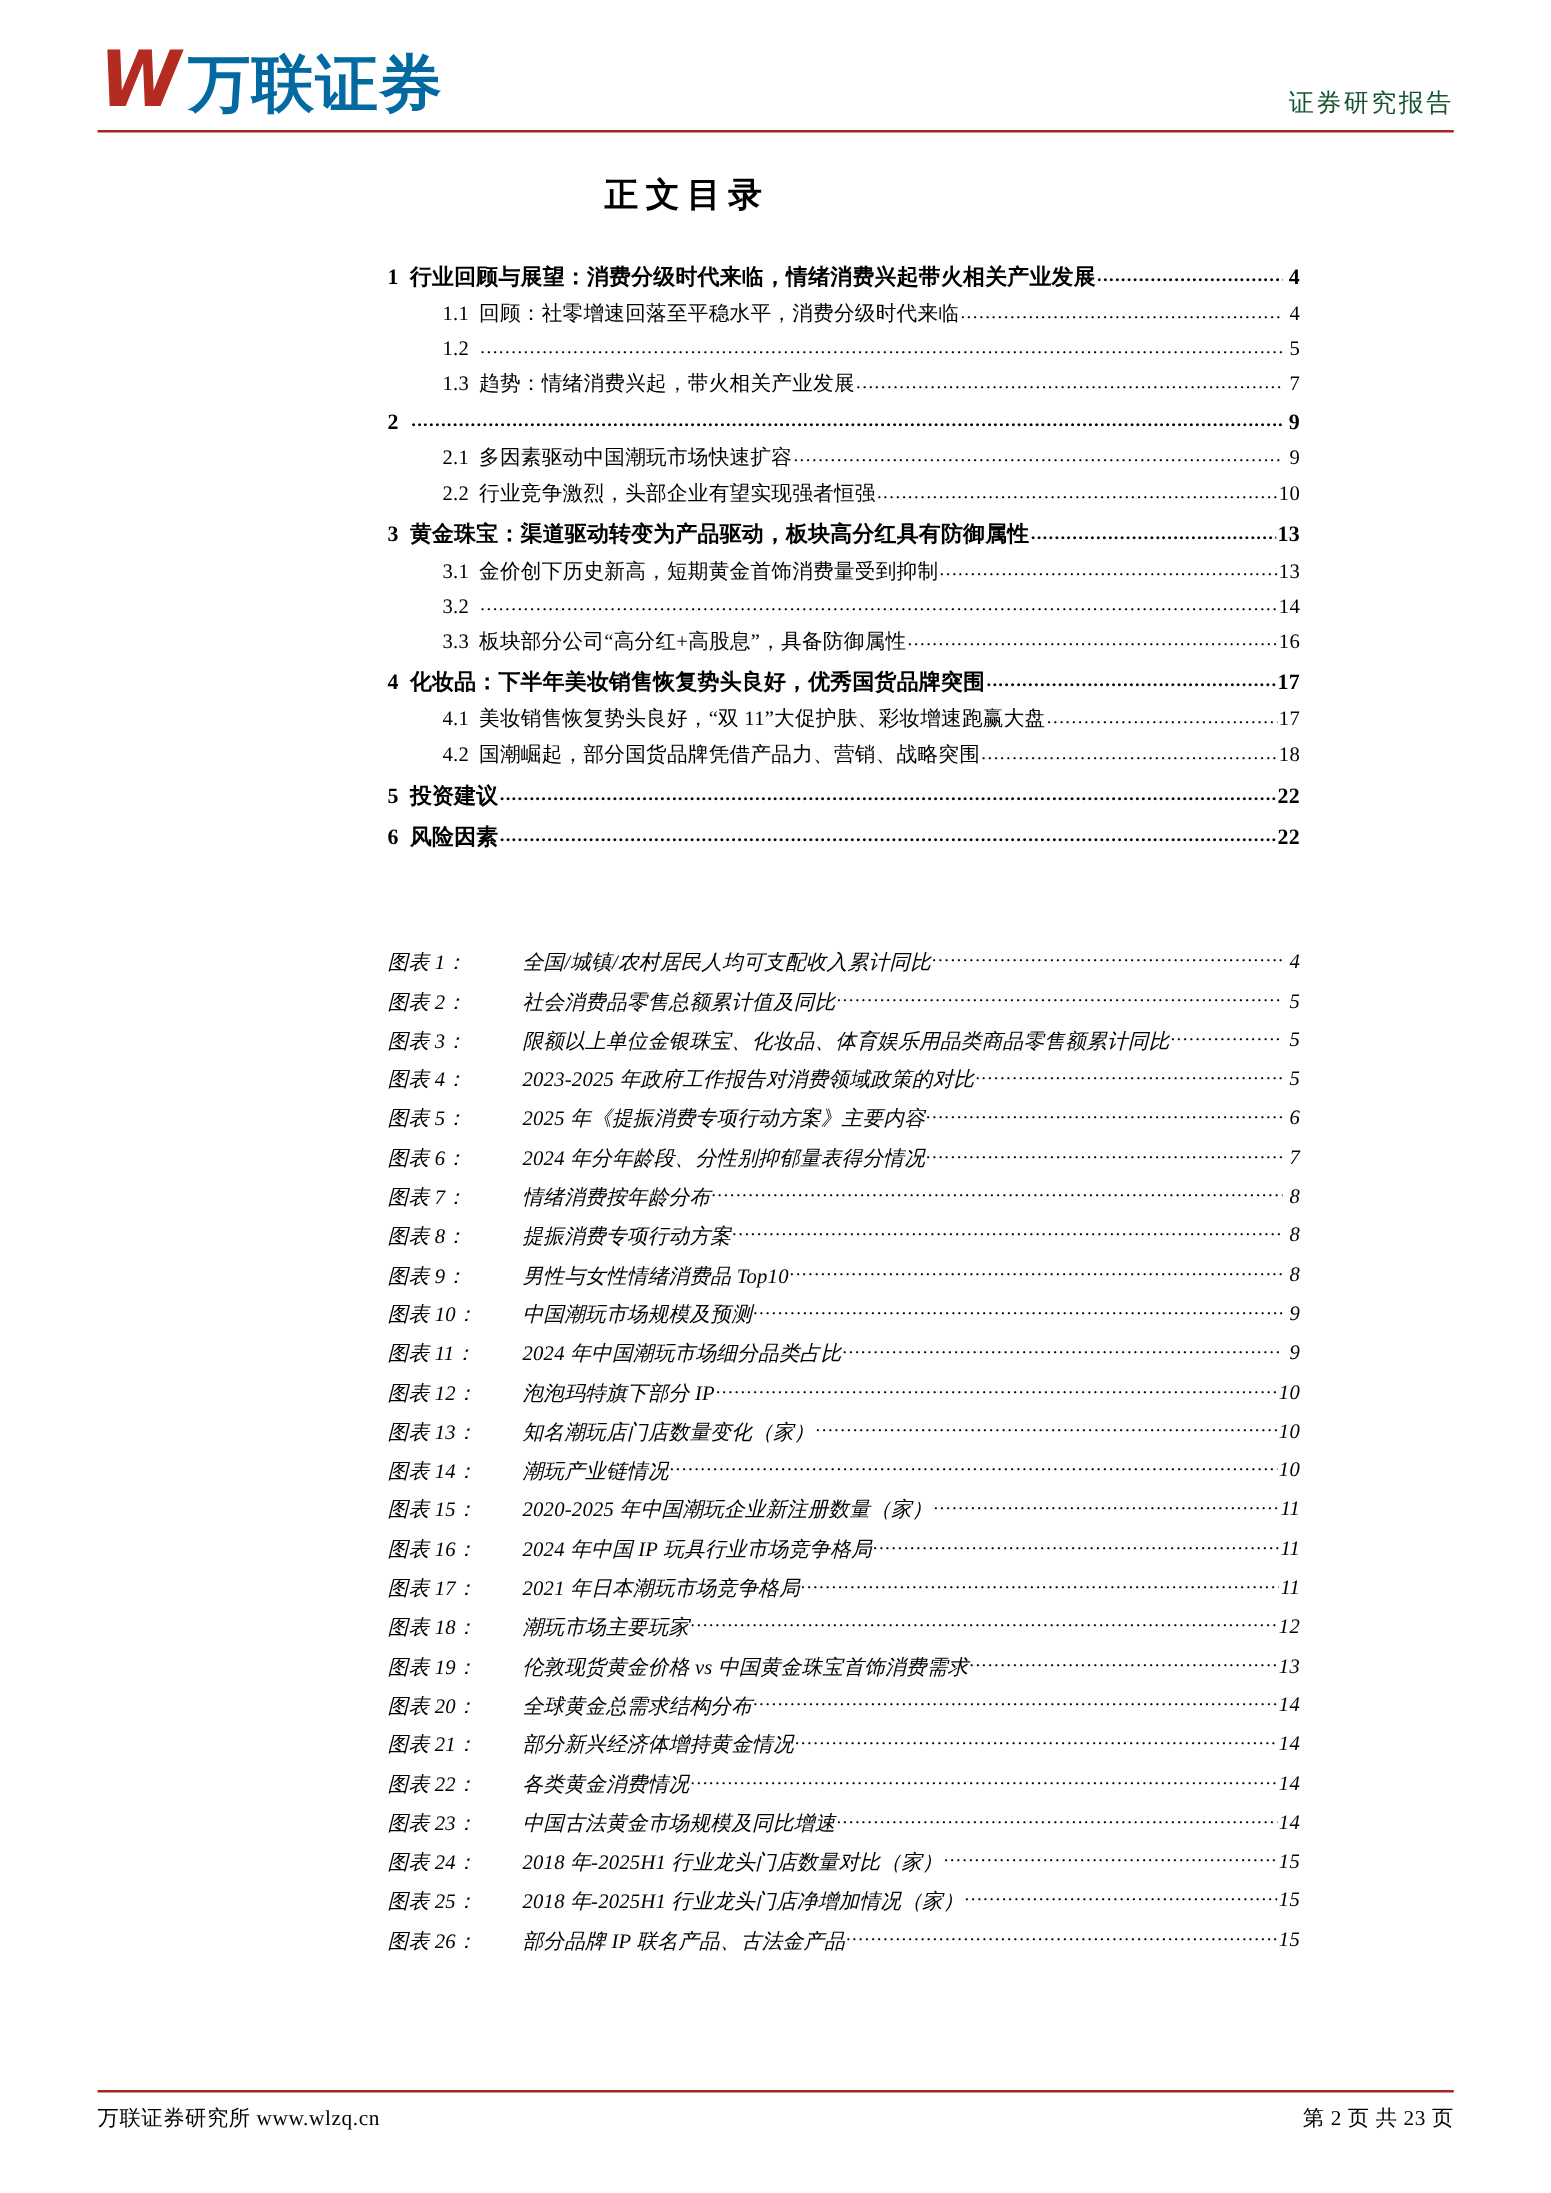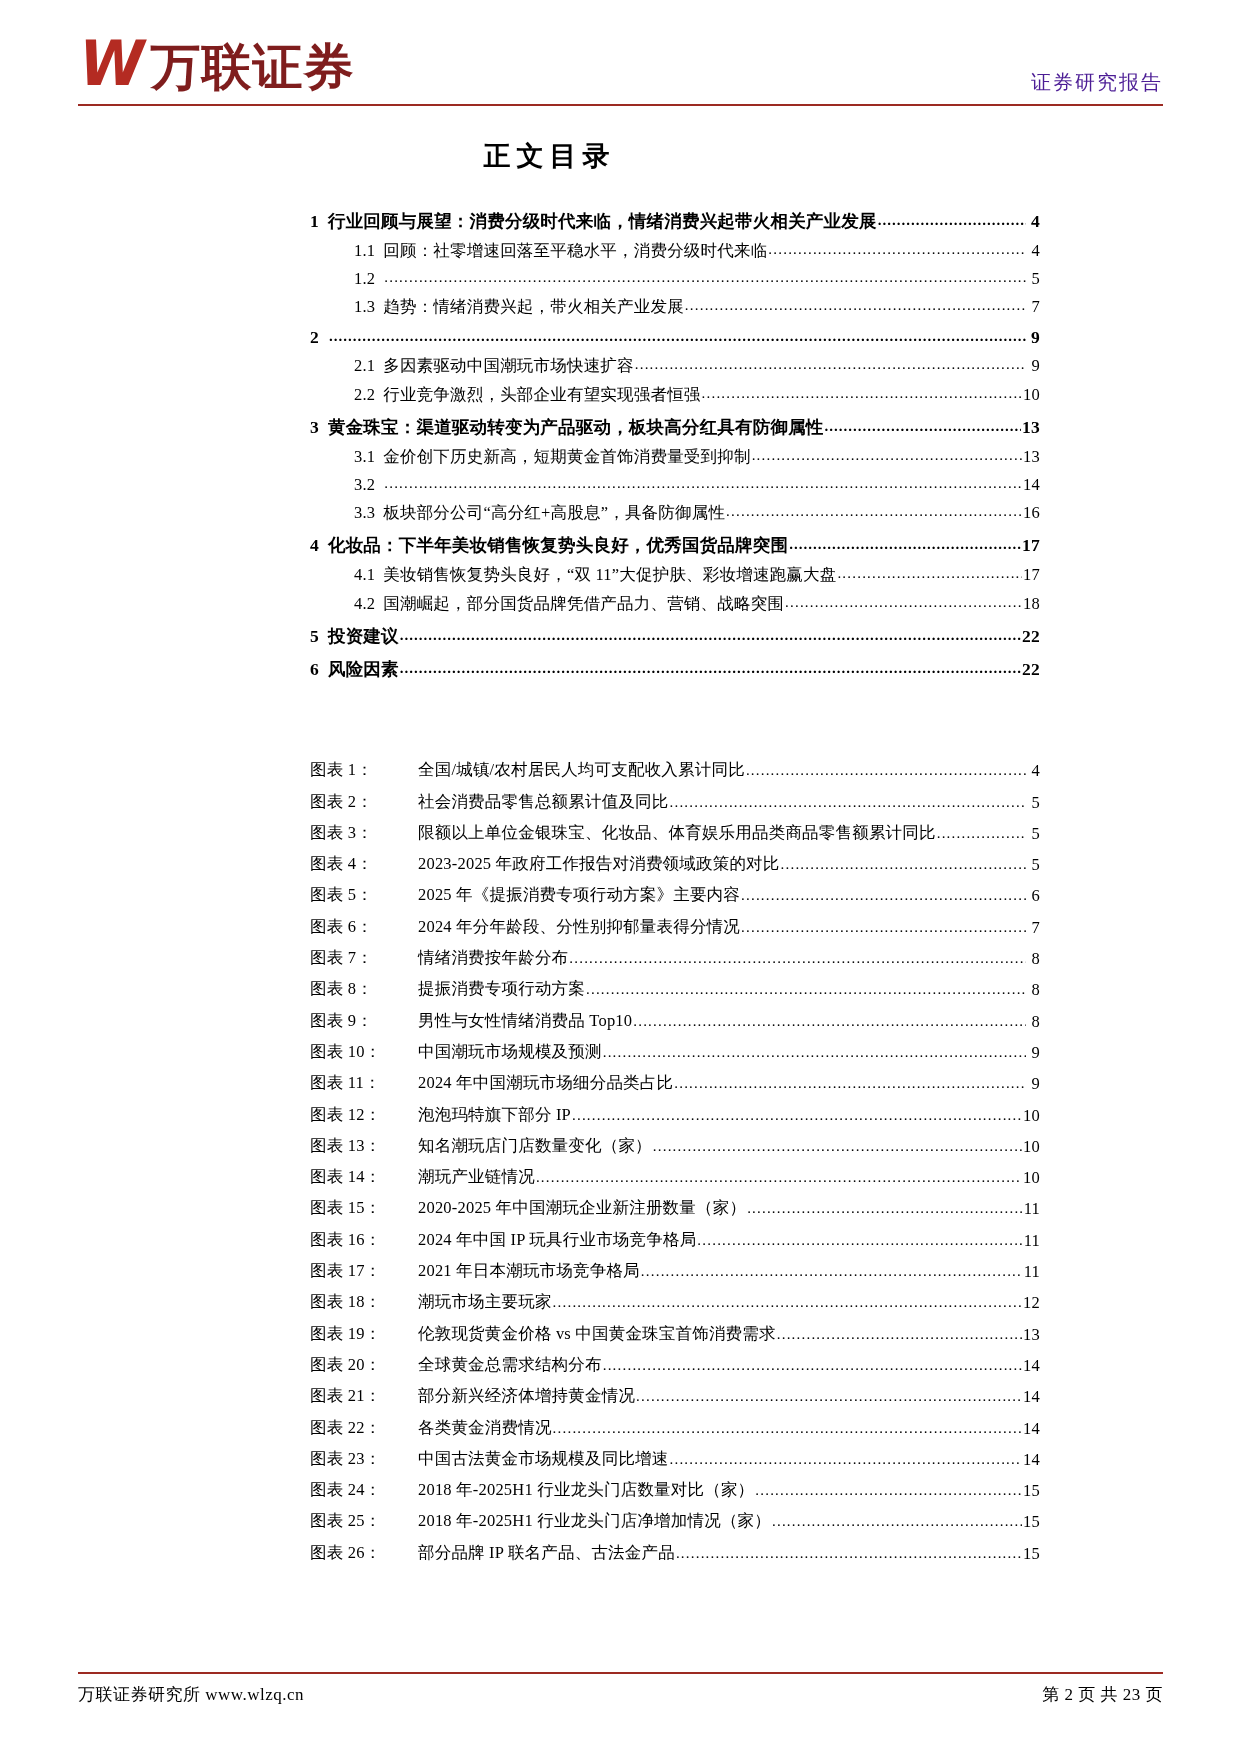--- a/index.html
+++ b/index.html
@@ -44,33 +44,33 @@
     line-height: 0.95;
     color: #b42b22;
     letter-spacing: -4px;
     transform: scaleX(0.95);
   }
   .logo-name {
     font-family: "DejaVu Sans", sans-serif;
     font-weight: bold;
     font-size: 50px;
     line-height: 1;
-    color: #7f1d1d;
+    color: #0369a1;
     letter-spacing: 1px;
     margin-left: 8px;
     padding-bottom: 2px;
   }
   .header-right {
     position: absolute;
     right: 0;
     bottom: 10px;
     font-family: "Liberation Serif", serif;
     font-size: 20px;
     letter-spacing: 2px;
-    color: #4c1d95;
+    color: #14532d;
   }
   .header-rule {
     position: absolute;
     left: 78px;
     top: 104px;
     width: 1085px;
     height: 0;
     border-top: 2.5px solid #9c2a22;
   }
 
@@ -145,26 +145,27 @@
 
   
   .figlist {
     position: absolute;
     left: 310px;
     top: 750px;
     width: 730px;
   }
   .fig-row {
     display: flex;
-    align-items: flex-end;
+    align-items: flex-start;
     width: 100%;
     white-space: nowrap;
     font-size: 16.5px;
     margin-top: 9.3px;
     letter-spacing: 0.2px;
+    font-style: italic;
   }
   .fig-row .fignum {
     flex: 0 0 108px;
   }
   .fig-row .figlabel { flex: 0 0 auto; }
   .fig-row .leader {
     flex: 1 1 auto;
     overflow: hidden;
     white-space: nowrap;
     margin: 0 1px;

